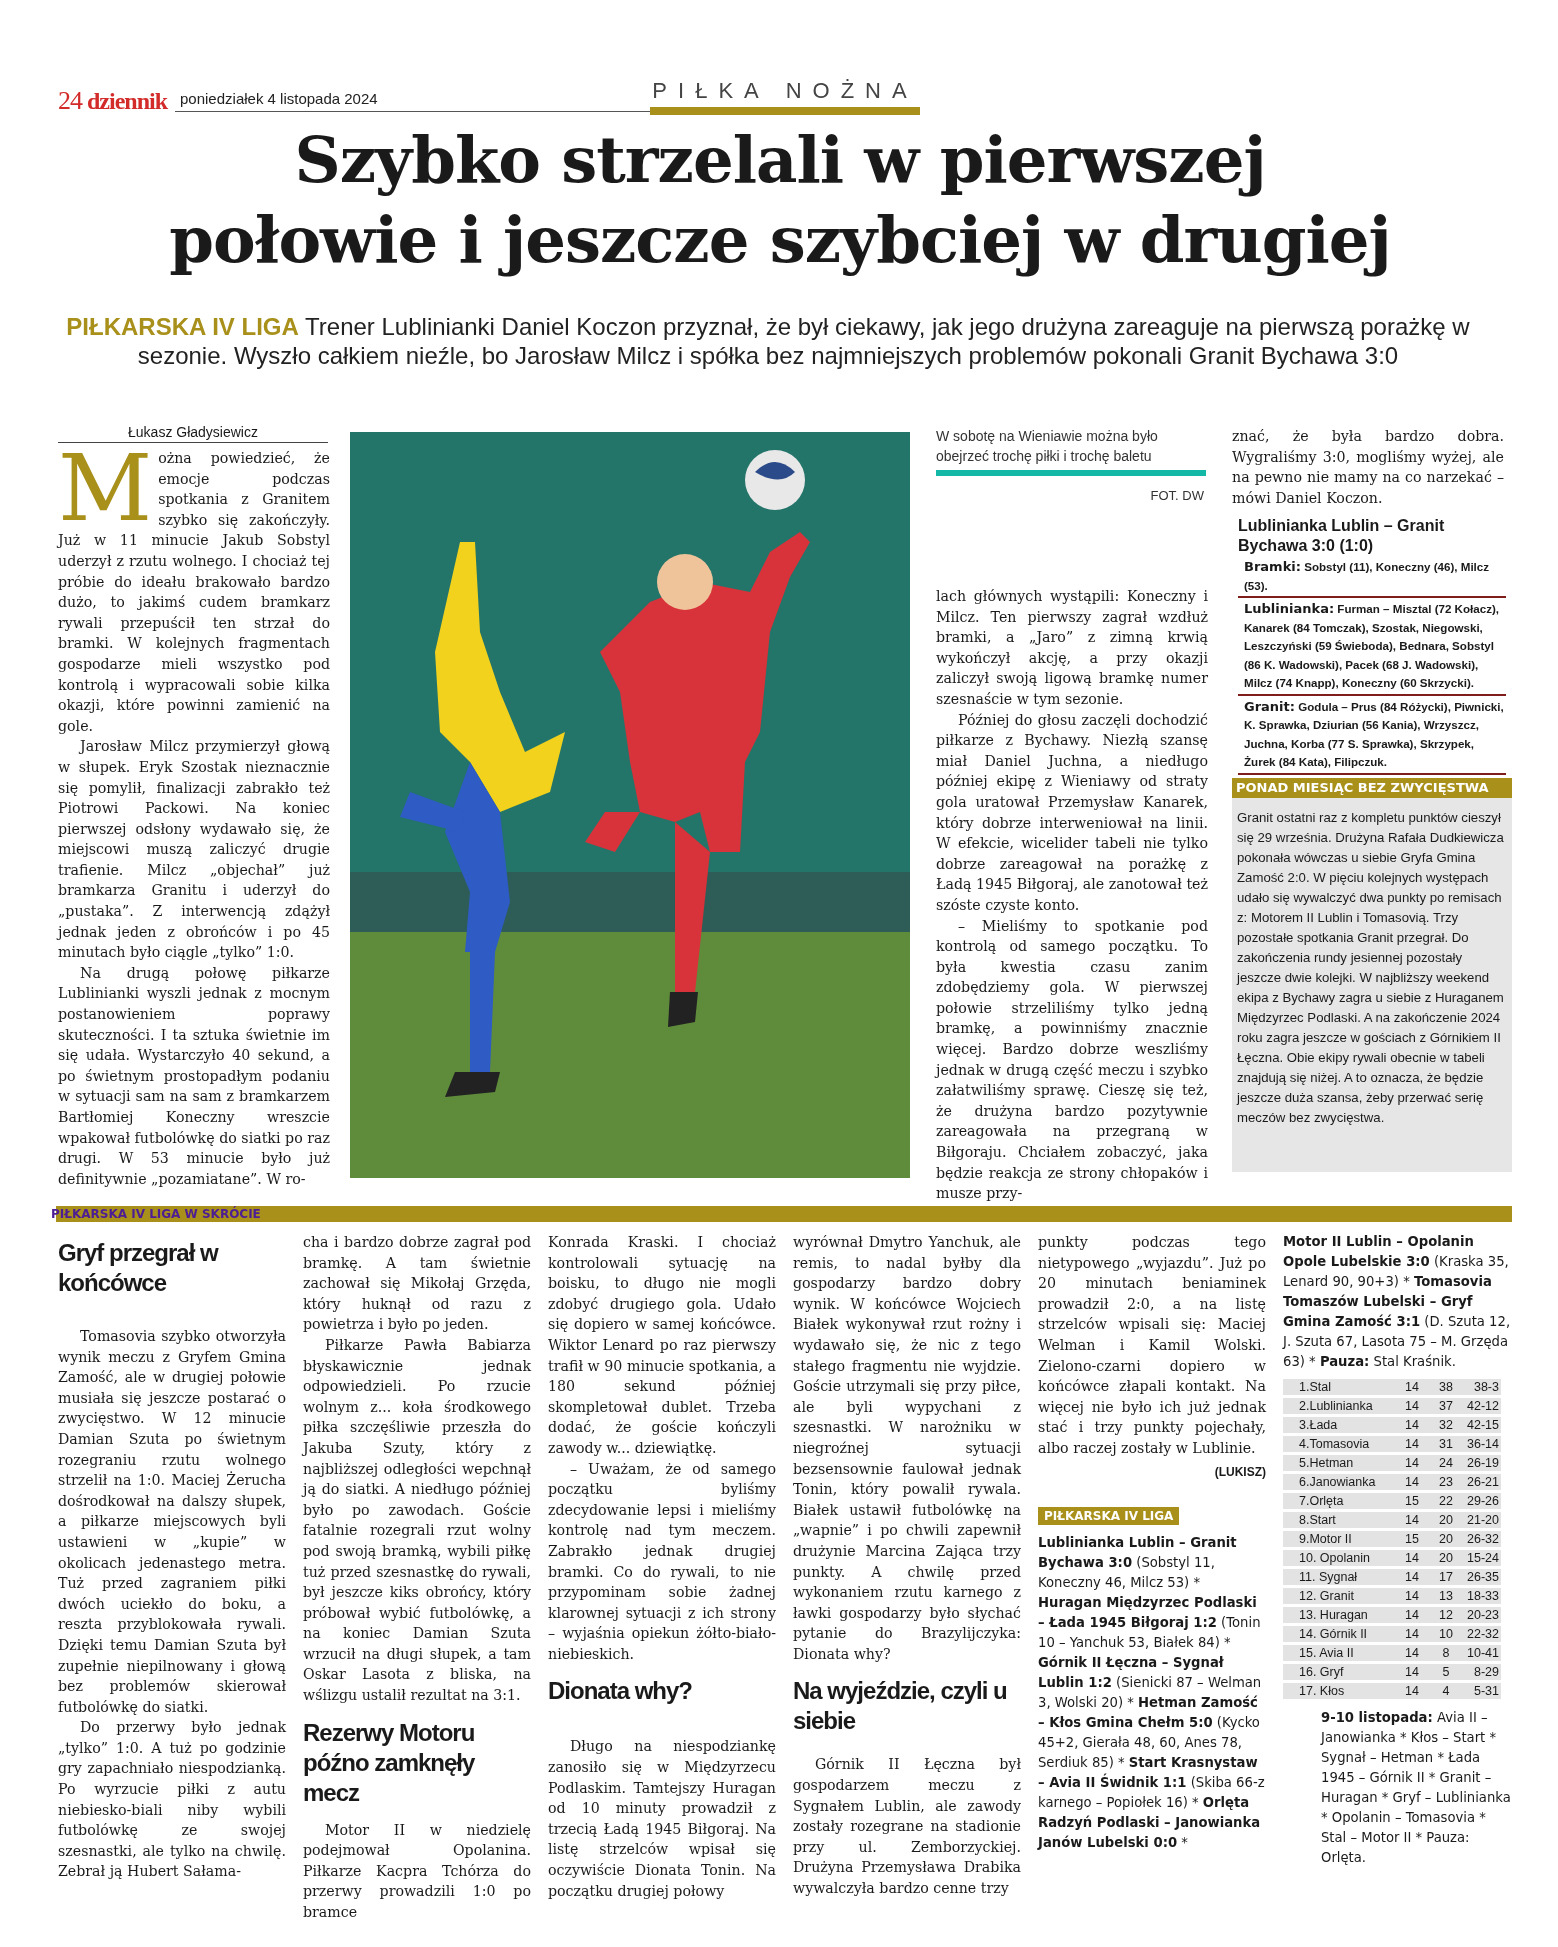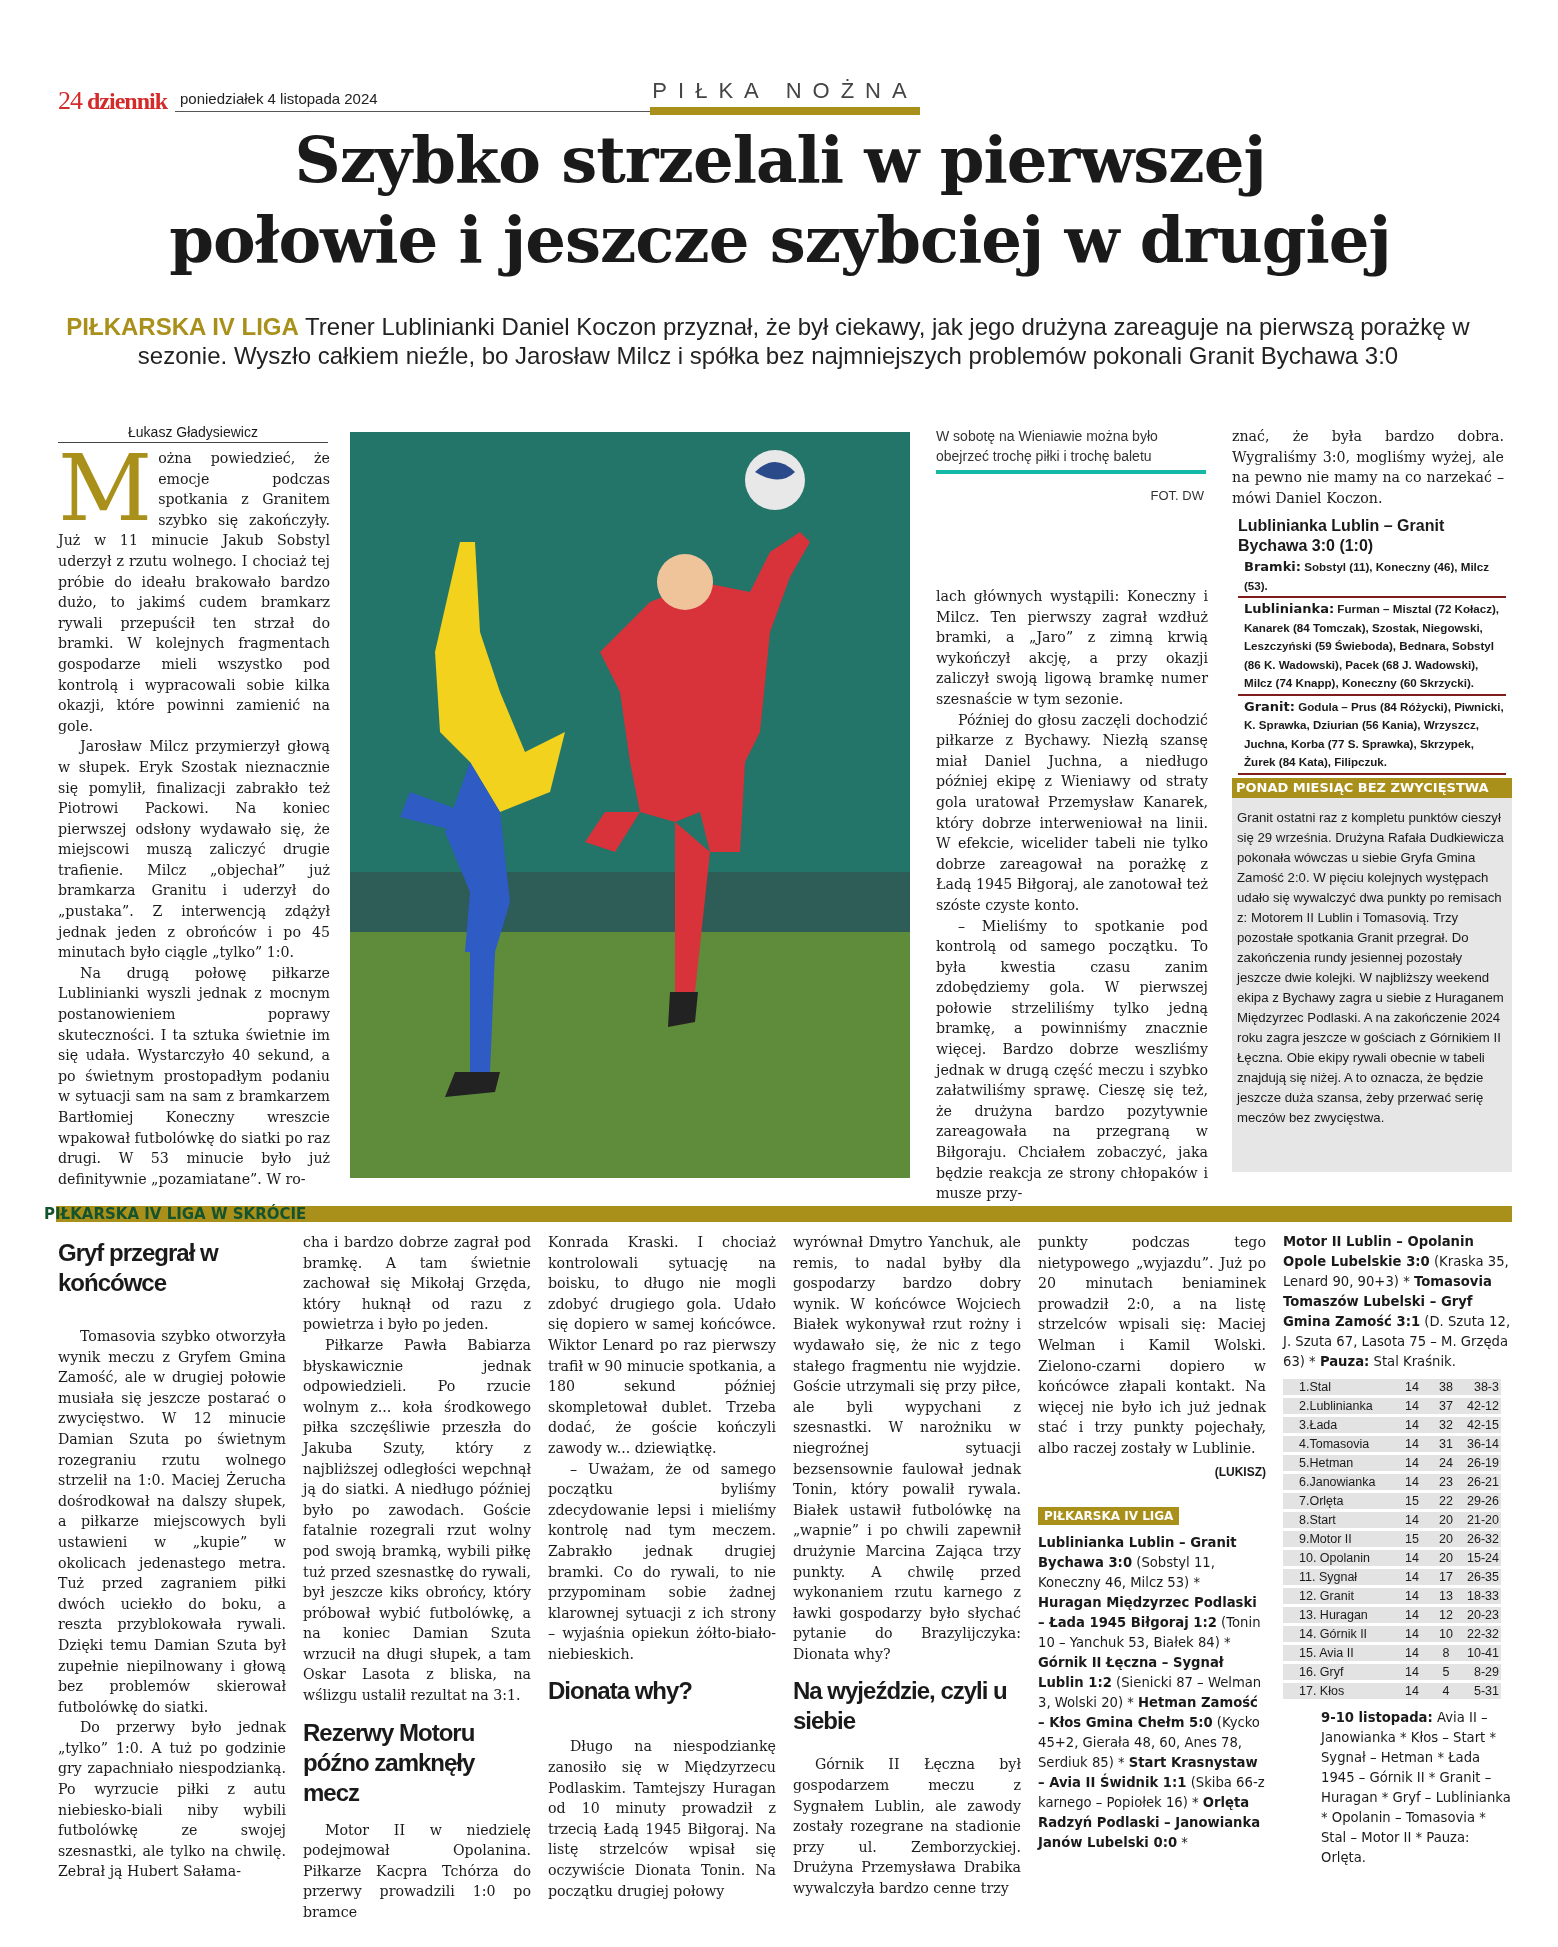--- a/index.html
+++ b/index.html
@@ -15,30 +15,30 @@
   .title { left: 40px; top: 120px; width: 1480px; text-align: center; font-family: "DejaVu Serif", serif; font-weight: bold; font-size: 64px; line-height: 80px; letter-spacing: -1px; color: #1a1a1a; }
   .lead { left: 48px; top: 312px; width: 1440px; text-align: center; font-family: "Liberation Sans", sans-serif; font-size: 24px; line-height: 29px; color: #222; }
   .lead .kicker { color: #a8901a; font-weight: bold; }
   
   .col { font-family: "DejaVu Serif", serif; font-size: 14.2px; line-height: 20.6px; text-align: justify; color: #1a1a1a; }
   .col p { text-indent: 22px; }
   .col p.noind { text-indent: 0; }
   .byline { left: 58px; top: 424px; width: 270px; text-align: center; font-family: "Liberation Sans", sans-serif; font-size: 14px; border-bottom: 1px solid #444; padding-bottom: 2px; }
   .dropcap { float: left; font-family: "DejaVu Serif", serif; font-size: 92px; line-height: 78px; color: #a8901a; margin: 2px 6px 0 0; }
   .photo { left: 350px; top: 432px; width: 560px; height: 746px; background: linear-gradient(180deg, #1f6b63 0%, #2b7b70 40%, #2c6a5d 62%, #4a6e3a 70%, #5e8a3a 80%, #6e9a3e 100%); overflow: hidden; }
-  .caption { left: 936px; top: 426px; width: 270px; font-family: "Liberation Sans", sans-serif; font-size: 14px; line-height: 20px; color: #333; border-bottom: 4px solid #14b8a6; padding-bottom: 4px; }
+  .caption { left: 936px; top: 426px; width: 270px; font-family: "Liberation Sans", sans-serif; font-size: 14px; line-height: 20px; color: #333; border-bottom: 6px solid #14b8a6; padding-bottom: 4px; }
   .credit { left: 1100px; top: 488px; width: 104px; text-align: right; font-family: "Liberation Sans", sans-serif; font-size: 13px; color: #333; }
   .mscore { left: 1238px; top: 516px; width: 268px; font-family: "Liberation Sans", sans-serif; font-weight: bold; font-size: 16px; line-height: 20px; color: #1a1a1a; }
   .lineup { font-family: "Liberation Sans", sans-serif; font-size: 11.6px; line-height: 18.5px; color: #1a1a1a; border-bottom: 2px solid #7f1d1d; padding: 2px 0 1px 6px; }
   .lineup b { font-family: "DejaVu Sans", sans-serif; font-size: 13px; }
   .boxhead { left: 1232px; top: 778px; width: 280px; background: #a8901a; color: #fff; font-family: "DejaVu Sans", sans-serif; font-weight: bold; font-size: 13px; line-height: 20px; padding-left: 4px; }
   .box { left: 1232px; top: 798px; width: 280px; height: 374px; background: #e6e6e6; font-family: "Liberation Sans", sans-serif; font-size: 13.2px; line-height: 20px; padding: 10px 6px 0 5px; color: #1a1a1a; }
   
   .band { left: 56px; top: 1206px; width: 1456px; height: 16px; background: #a8901a; }
-  .band-label { left: 44px; top: 1206px; font-family: "DejaVu Sans", sans-serif; font-weight: bold; font-size: 15px; line-height: 16px; color: #14532d; }
+  .band-label { left: 51px; top: 1206px; font-family: "DejaVu Sans", sans-serif; font-weight: bold; font-size: 12px; line-height: 16px; color: #4c1d95; }
   .h2 { font-family: "Liberation Sans", sans-serif; font-weight: bold; font-size: 24px; line-height: 30px; letter-spacing: -1px; color: #1a1a1a; }
   .pill { background: #a8901a; color: #fff; font-family: "DejaVu Sans", sans-serif; font-weight: bold; font-size: 12px; line-height: 18px; padding: 0 6px; display: inline-block; }
   .results { font-family: "DejaVu Sans", sans-serif; font-size: 13.2px; line-height: 20px; color: #1a1a1a; }
   .results b { font-weight: bold; }
   .tbl { border-collapse: separate; border-spacing: 0 3px; font-family: "Liberation Sans", sans-serif; font-size: 12.5px; color: #1a1a1a; }
   .tbl td { background: #e3e3e3; height: 16px; line-height: 16px; padding: 0; }
   .tbl td.t { padding-left: 16px; width: 112px; }
   .tbl td.g { width: 34px; text-align: center; }
   .tbl td.p { width: 34px; text-align: center; }
   .tbl td.b { width: 38px; text-align: right; padding-right: 2px; }

